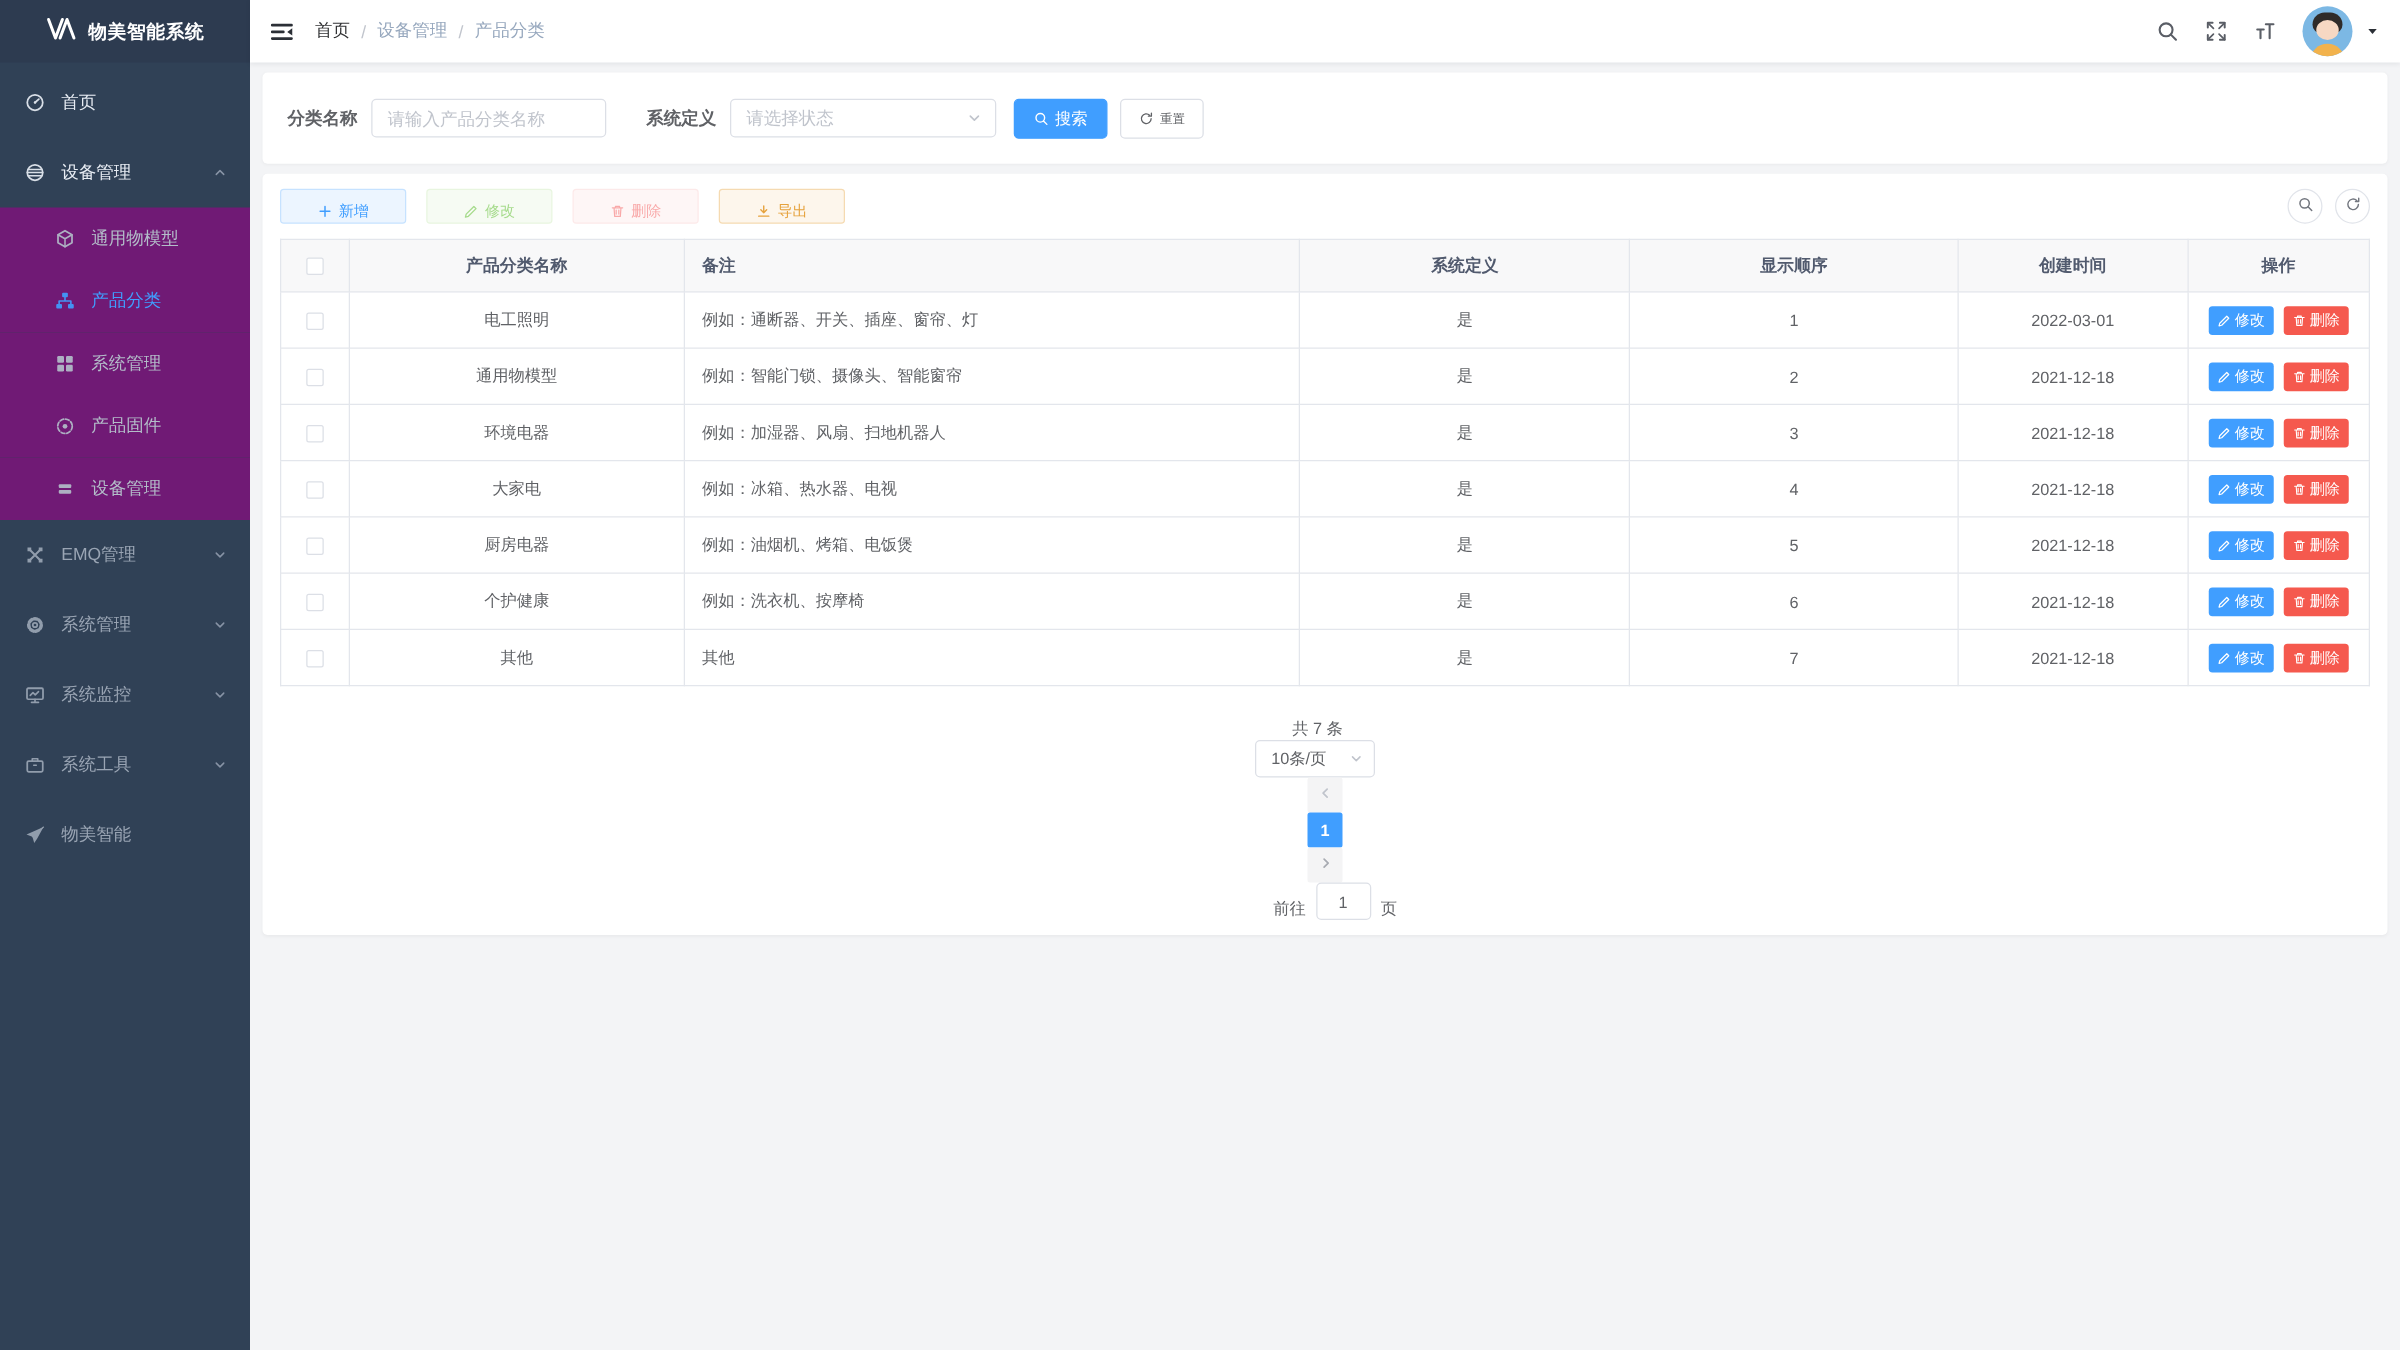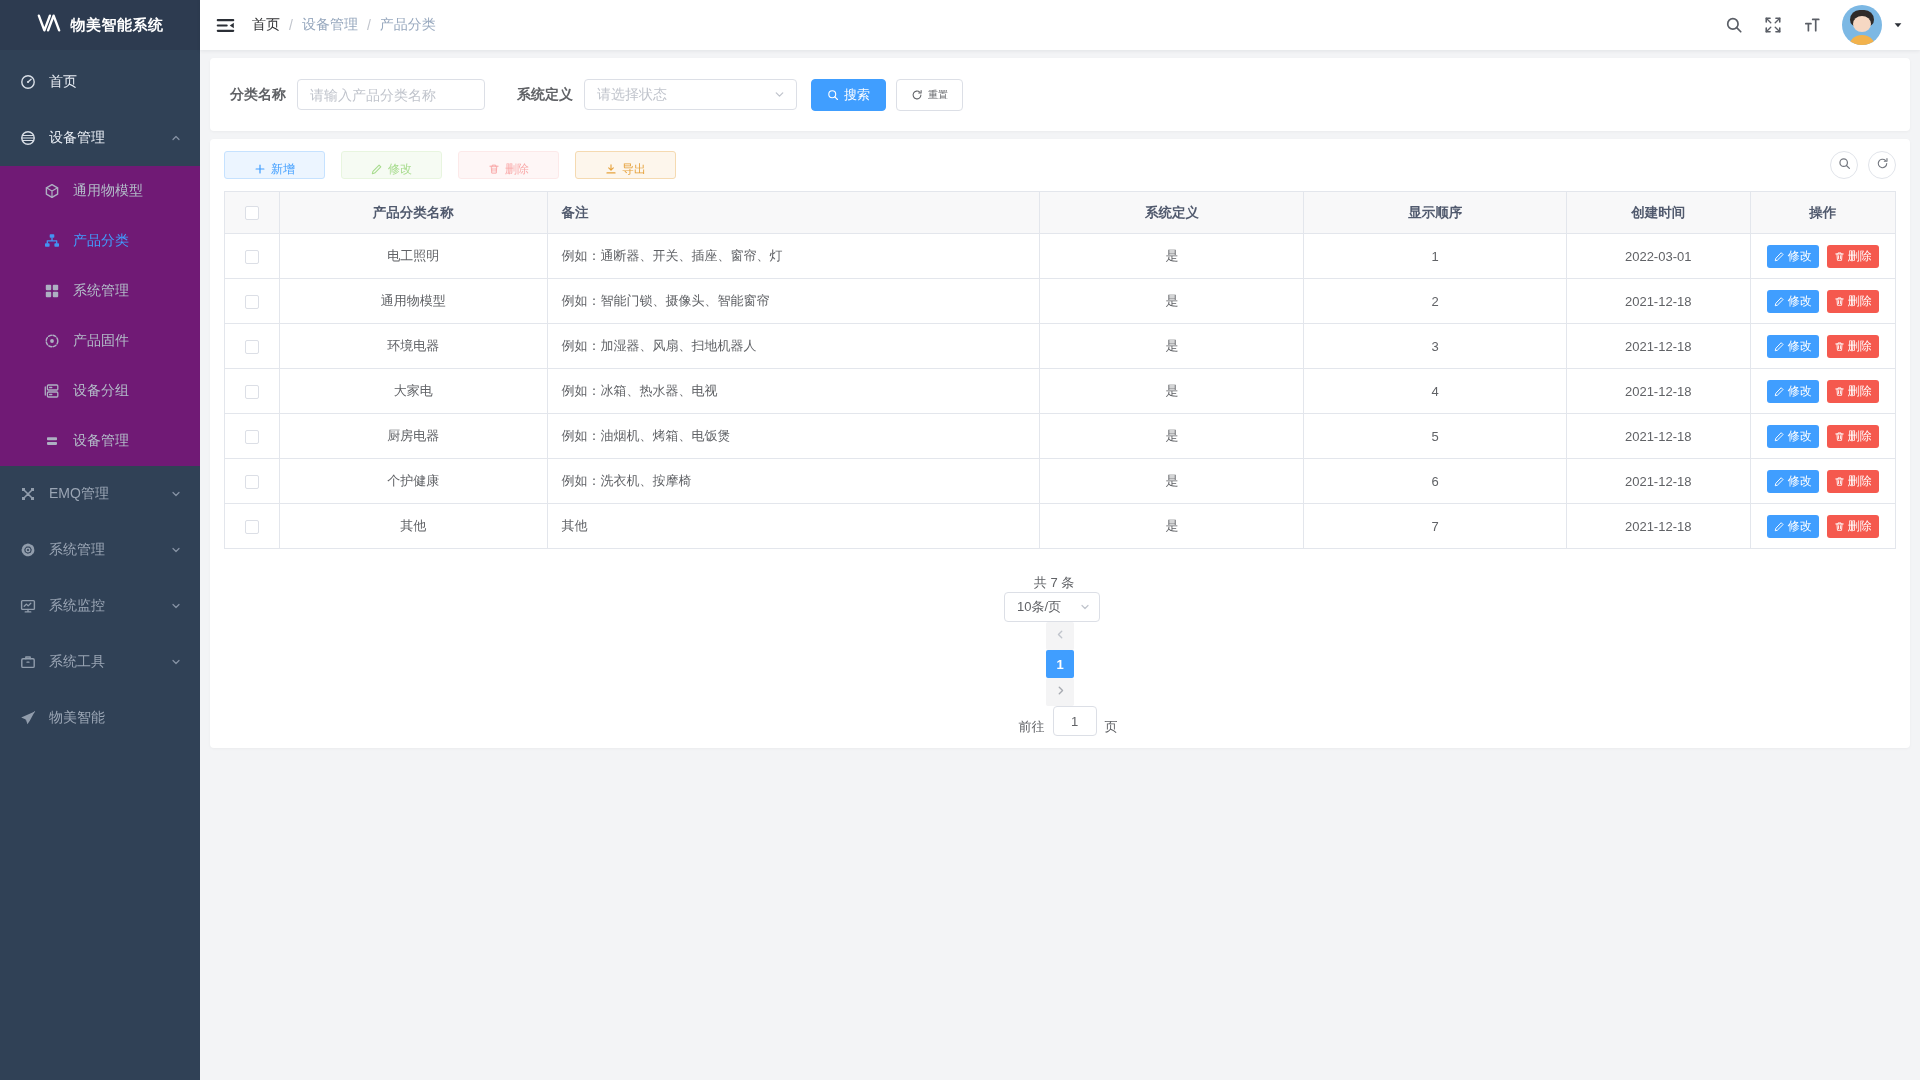--- a/index.html
+++ b/index.html
@@ -177,32 +177,20 @@
           <span class="mi-icon">
             <svg viewBox="0 0 16 16" width="1em" height="1em" fill="none" stroke="currentColor" stroke-width="1.4" stroke-linecap="round" stroke-linejoin="round">
               <circle cx="8" cy="8" r="5.8" stroke-dasharray="3 1.6"></circle>
               <circle cx="8" cy="8" r="1.9" fill="currentColor" stroke="none"></circle>
             </svg>
           </span>
           <span class="mi-label">产品固件</span>
 
         </div>
 
-        <div class="menu-item sub">
-          <span class="mi-icon">
-            <svg viewBox="0 0 16 16" width="1em" height="1em" fill="none" stroke="currentColor" stroke-width="1.3" stroke-linecap="round" stroke-linejoin="round">
-              <rect x="3.4" y="2" width="10.4" height="5" rx="1"></rect>
-              <rect x="3.4" y="9" width="10.4" height="5" rx="1"></rect>
-              <path d="M5.7 4.5h2M5.7 11.5h2" stroke-width="1.5"></path>
-              <path d="M1.3 4v8" stroke-width="1.3"></path>
-            </svg>
-          </span>
-          <span class="mi-label">设备分组</span>
-
-        </div>
 
         <div class="menu-item sub">
           <span class="mi-icon">
             <svg viewBox="0 0 16 16" width="1em" height="1em" fill="none" stroke="currentColor" stroke-width="1.5" stroke-linecap="round" stroke-linejoin="round">
               <rect x="3" y="4.3" width="10" height="3" rx="0.8" fill="currentColor" stroke="none"></rect>
               <rect x="3" y="8.9" width="10" height="3" rx="0.8" fill="currentColor" stroke="none"></rect>
             </svg>
           </span>
           <span class="mi-label">设备管理</span>
 

